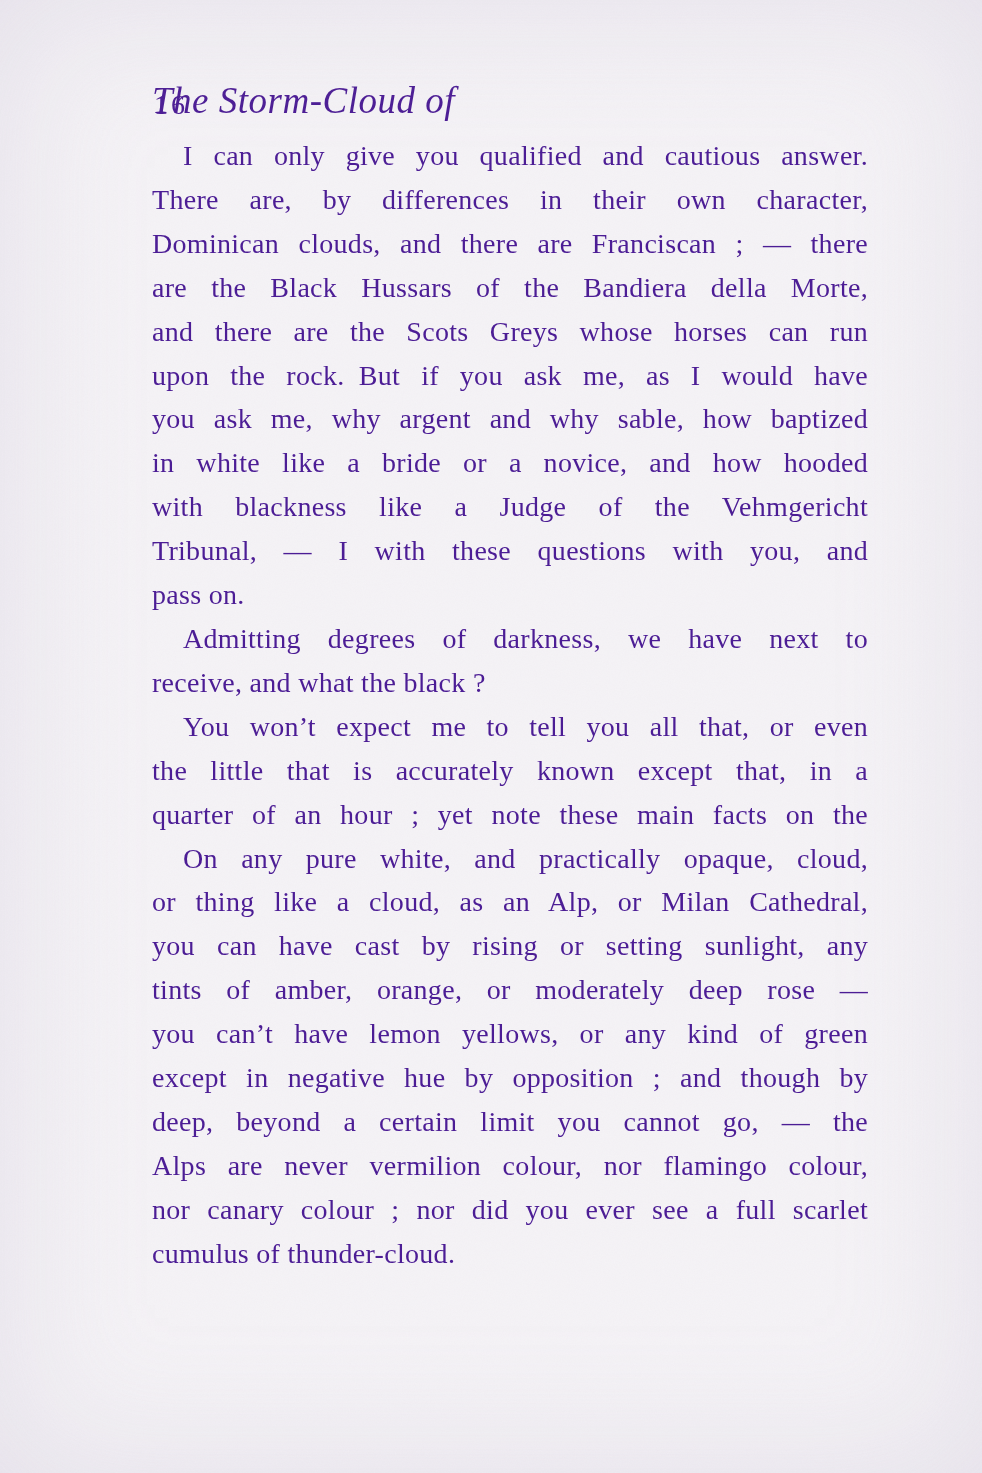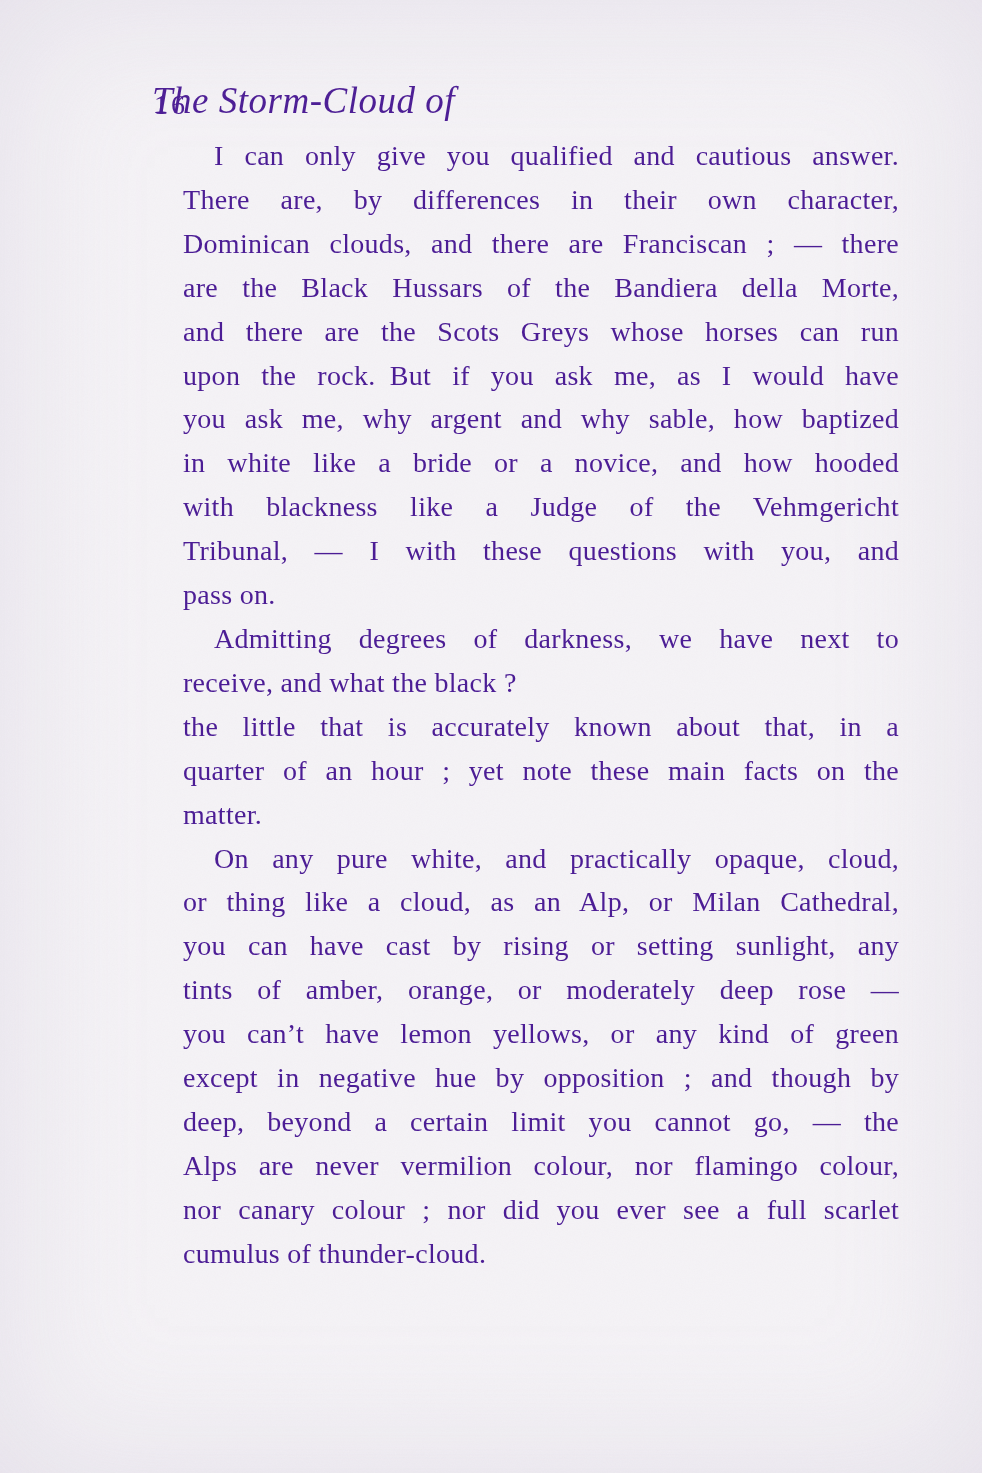--- a/index.html
+++ b/index.html
@@ -54,21 +54,20 @@
     font-size: 37px;
     line-height: 46px;
     letter-spacing: 0.5px;
     white-space: nowrap;
   }
   .textblock {
     position: absolute;
     top: 134px;
     left: 152px;
     width: 716px;
-    margin-left: 31px;
   }
   .line {
     font-size: 28px;
     line-height: 43.9px;
     letter-spacing: 0.3px;
     text-align: justify;
     text-align-last: justify;
     text-justify: inter-word;
     white-space: normal;
   }
@@ -106,23 +105,23 @@
       <div class="line"><span>are the Black Hussars of the Bandiera della Morte,</span></div>
       <div class="line"><span>and there are the Scots Greys whose horses </span><span class="ital">can</span><span> run</span></div>
       <div class="line"><span>upon the rock. But if you ask me, as I would have</span></div>
       <div class="line"><span>you ask me, why argent and why sable, how baptized</span></div>
       <div class="line"><span>in white like a bride or a novice, and how hooded</span></div>
       <div class="line"><span>with blackness like a Judge of the Vehmgericht</span></div>
       <div class="line"><span>Tribunal, — I with these questions with you, and</span></div>
       <div class="line para-end"><span>pass on.</span></div>
       <div class="line indent"><span>Admitting degrees of darkness, we have next to</span></div>
       <div class="line para-end"><span>receive, and what the black ?</span></div>
-      <div class="line"><span>the little that is accurately known about that, in a</span></div>
+      <div class="line indent"><span>You won’t expect me to tell you all that, or even</span></div>
+      <div class="line"><span>the little that is accurately known except that, in a</span></div>
       <div class="line"><span>quarter of an hour ; yet note these main facts on the</span></div>
-      <div class="line para-end"><span>matter.</span></div>
       <div class="line indent"><span>On any pure white, and practically opaque, cloud,</span></div>
       <div class="line"><span>or thing like a cloud, as an Alp, or Milan Cathedral,</span></div>
       <div class="line"><span>you can have cast by rising or setting sunlight, any</span></div>
       <div class="line"><span>tints of amber, orange, or moderately deep rose —</span></div>
       <div class="line"><span>you can’t have lemon yellows, or any kind of green</span></div>
       <div class="line"><span>except in negative hue by opposition ; and though by</span></div>
       <div class="line"><span>deep, beyond a certain limit you cannot go, — the</span></div>
       <div class="line"><span>Alps are never vermilion colour, nor flamingo colour,</span></div>
       <div class="line"><span>nor canary colour ; nor did you ever see a full scarlet</span></div>
       <div class="line para-end"><span>cumulus of thunder-cloud.</span></div>

